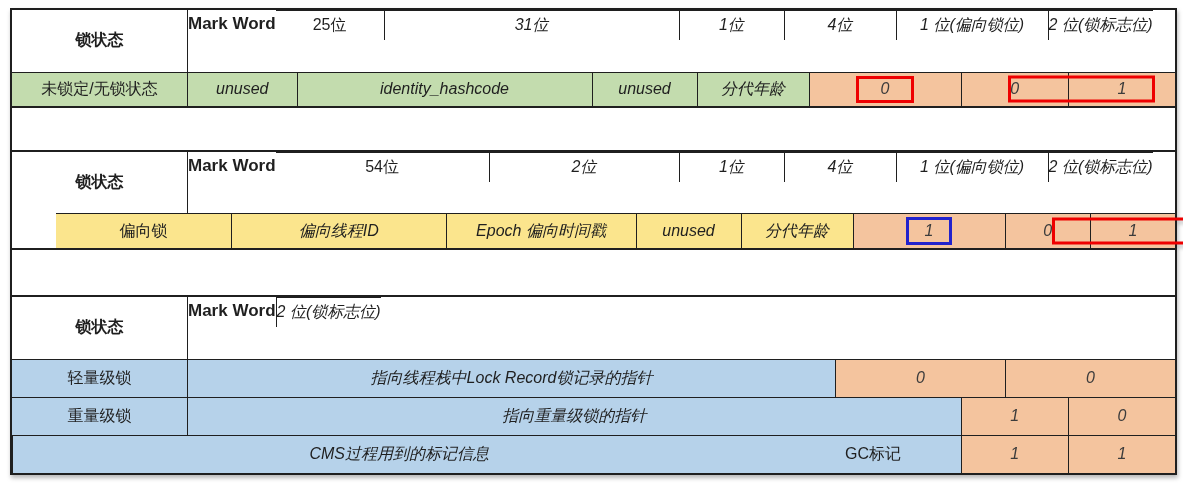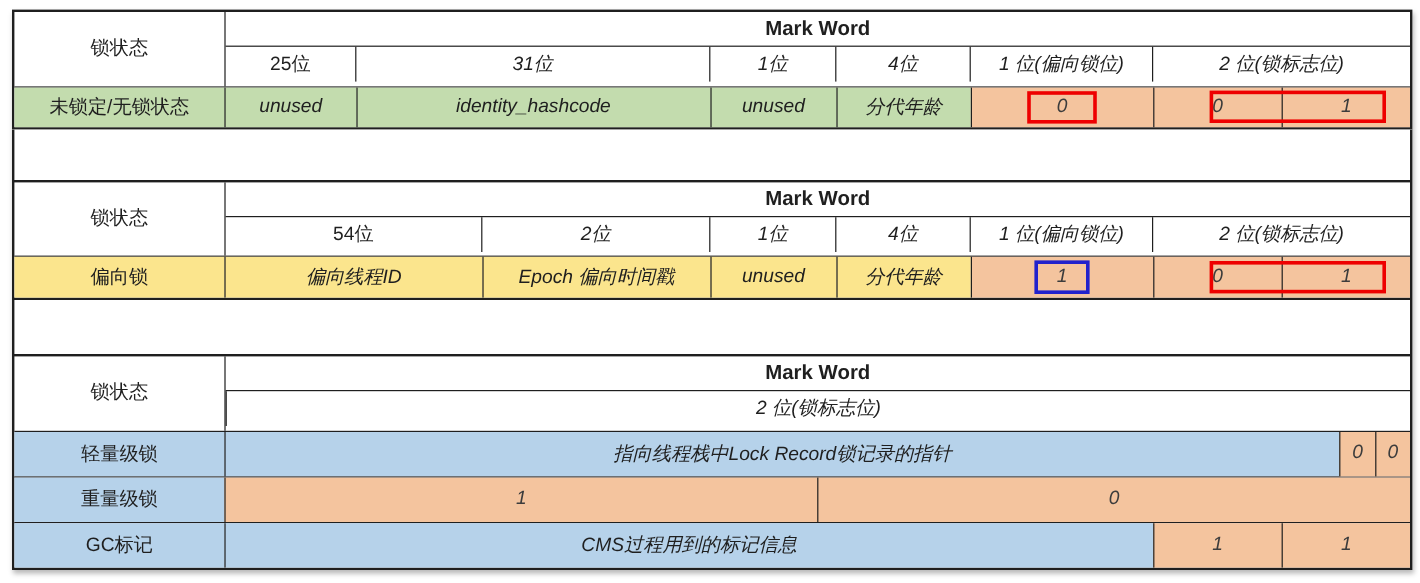--- a/index.html
+++ b/index.html
@@ -18,22 +18,22 @@
     width:1183px;height:486px;position:relative;overflow:hidden;
     font-family:"Liberation Sans","DejaVu Sans",sans-serif;
     color:var(--txt);font-size:16px;
   }
   .sheet{
     position:absolute;left:10px;top:8px;width:1167px;
     filter:drop-shadow(1px 3px 2px rgba(0,0,0,.28));
   }
   .tbl{width:100%;border:2px solid var(--line);background:#fff;display:flex;flex-direction:column;}
   .hd{display:flex;}
-  .state-cell{width:175px;flex:0 0 175px;display:flex;align-items:center;justify-content:center;font-weight:normal;}
-  .mw{flex:1;display:flex;flex-direction:column;border-left:1.5px solid var(--line);}
+  .state-cell{width:175px;flex:0 0 175px;display:flex;align-items:center;justify-content:center;font-weight:bold;}
+  .mw{flex:1;display:flex;border-left:1.5px solid var(--line);}
   .mw-title{height:28px;display:flex;align-items:center;justify-content:center;font-weight:bold;font-size:17px;}
   .mw-bits{display:flex;border-top:1.5px solid var(--line);height:30px;}
   .c{display:flex;align-items:center;justify-content:center;flex:0 0 auto;}
   .bl{border-left:1.5px solid var(--line);font-style:italic;}
   .grow{flex:1 1 auto;}
   .dr{display:flex;border-top:1.5px solid var(--line);}
   .bold{font-weight:normal;}
   .green{background:var(--green);}
   .yellow{background:var(--yellow);}
   .blue{background:var(--blue);}
@@ -45,21 +45,21 @@
     position:absolute;left:46px;width:147px;height:27px;top:50%;
     transform:translateY(-50%);border:3px solid var(--red);pointer-events:none;
   }
   .bitbox{
     display:flex;align-items:center;justify-content:center;
     width:58px;height:27px;border:3px solid var(--red);
   }
   .bitbox.bluebox{width:46px;height:28px;border-color:var(--bluebox);}
   .gap{width:100%;border-left:2px solid var(--line);border-right:2px solid var(--line);background:#fff;}
   
-  .h34{height:34px;} .h35{height:35px;} .h38{height:38px;}
+  .h34{height:34px;} .h35{height:35px;margin-left:44px;} .h38{height:38px;}
   .g42{height:42px;} .g45{height:45px;}
 </style>
 </head>
 <body>
 
 <div class="sheet">
 
   <div class="tbl">
     <div class="hd" style="height:61.5px;">
       <div class="state-cell">锁状态</div>
@@ -134,38 +134,39 @@
       <div class="mw">
         <div class="mw-title">Mark Word</div>
         <div class="mw-bits">
           <div class="c bl grow">2 位(锁标志位)</div>
         </div>
       </div>
     </div>
 
     <div class="dr h38">
       <div class="c blue bold" style="width:175px">轻量级锁</div>
-      <div class="c blue bl" style="width:929px">指向线程栈中Lock Record锁记录的指针</div>
+      <div class="c blue bl" style="width:648px">指向线程栈中Lock Record锁记录的指针</div>
       <div class="pair orange bl">
         <span class="half digit">0</span>
         <span class="half digit bl">0</span>
       </div>
     </div>
 
     <div class="dr h38">
       <div class="c blue bold" style="width:175px">重量级锁</div>
+      <div class="c blue bl" style="width:773.5px">指向重量级锁的指针</div>
       <div class="pair orange bl">
         <span class="half digit">1</span>
         <span class="half digit bl">0</span>
       </div>
     </div>
 
     <div class="dr h38">
+      <div class="c blue bl" style="width:773.5px">CMS过程用到的标记信息</div>
       <div class="c blue bold" style="width:175px">GC标记</div>
-      <div class="c blue bl" style="width:773.5px">CMS过程用到的标记信息</div>
       <div class="pair orange bl">
         <span class="half digit">1</span>
         <span class="half digit bl">1</span>
       </div>
     </div>
   </div>
 
 </div>
 
 </body></html>

